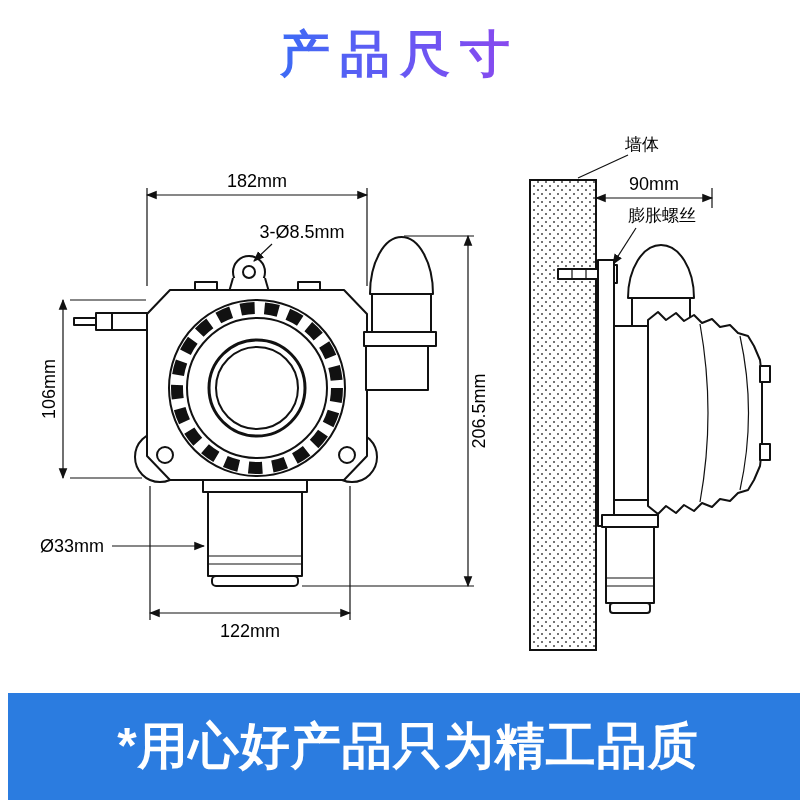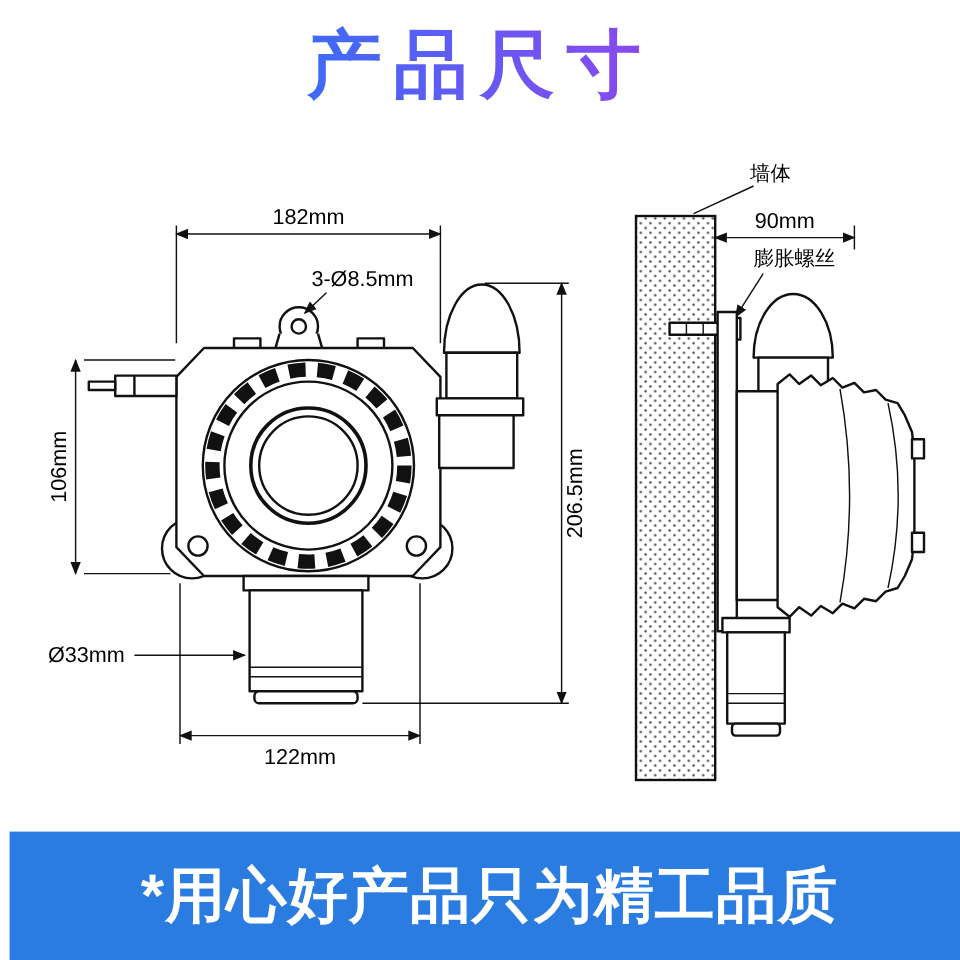--- a/index.html
+++ b/index.html
@@ -2,21 +2,21 @@
 <html><head>
 <meta charset="utf-8">
 <style>
   html,body{margin:0;padding:0;}
   body{
     width:800px;height:800px;background:#ffffff;position:relative;overflow:hidden;
     font-family:"Liberation Sans","DejaVu Sans",sans-serif;
   }
   .title-wrap{height:108px;display:flex;align-items:center;justify-content:center;}
   .title-wrap h1{
-    margin:0;font-size:62px;font-weight:700;letter-spacing:10px;
+    margin:0;font-size:50px;font-weight:700;letter-spacing:10px;
     background:linear-gradient(90deg,#3d6bf5 0%,#6a57f3 55%,#8b48ee 100%);
     -webkit-background-clip:text;background-clip:text;color:transparent;
   }
   .drawing{display:block;}
   .banner{
     position:absolute;left:8px;bottom:0;width:800px;height:107px;background:#2b7ce0;
     display:flex;align-items:center;justify-content:center;
   }
   .banner span{color:#ffffff;font-size:50px;font-weight:700;letter-spacing:1px;}
 

